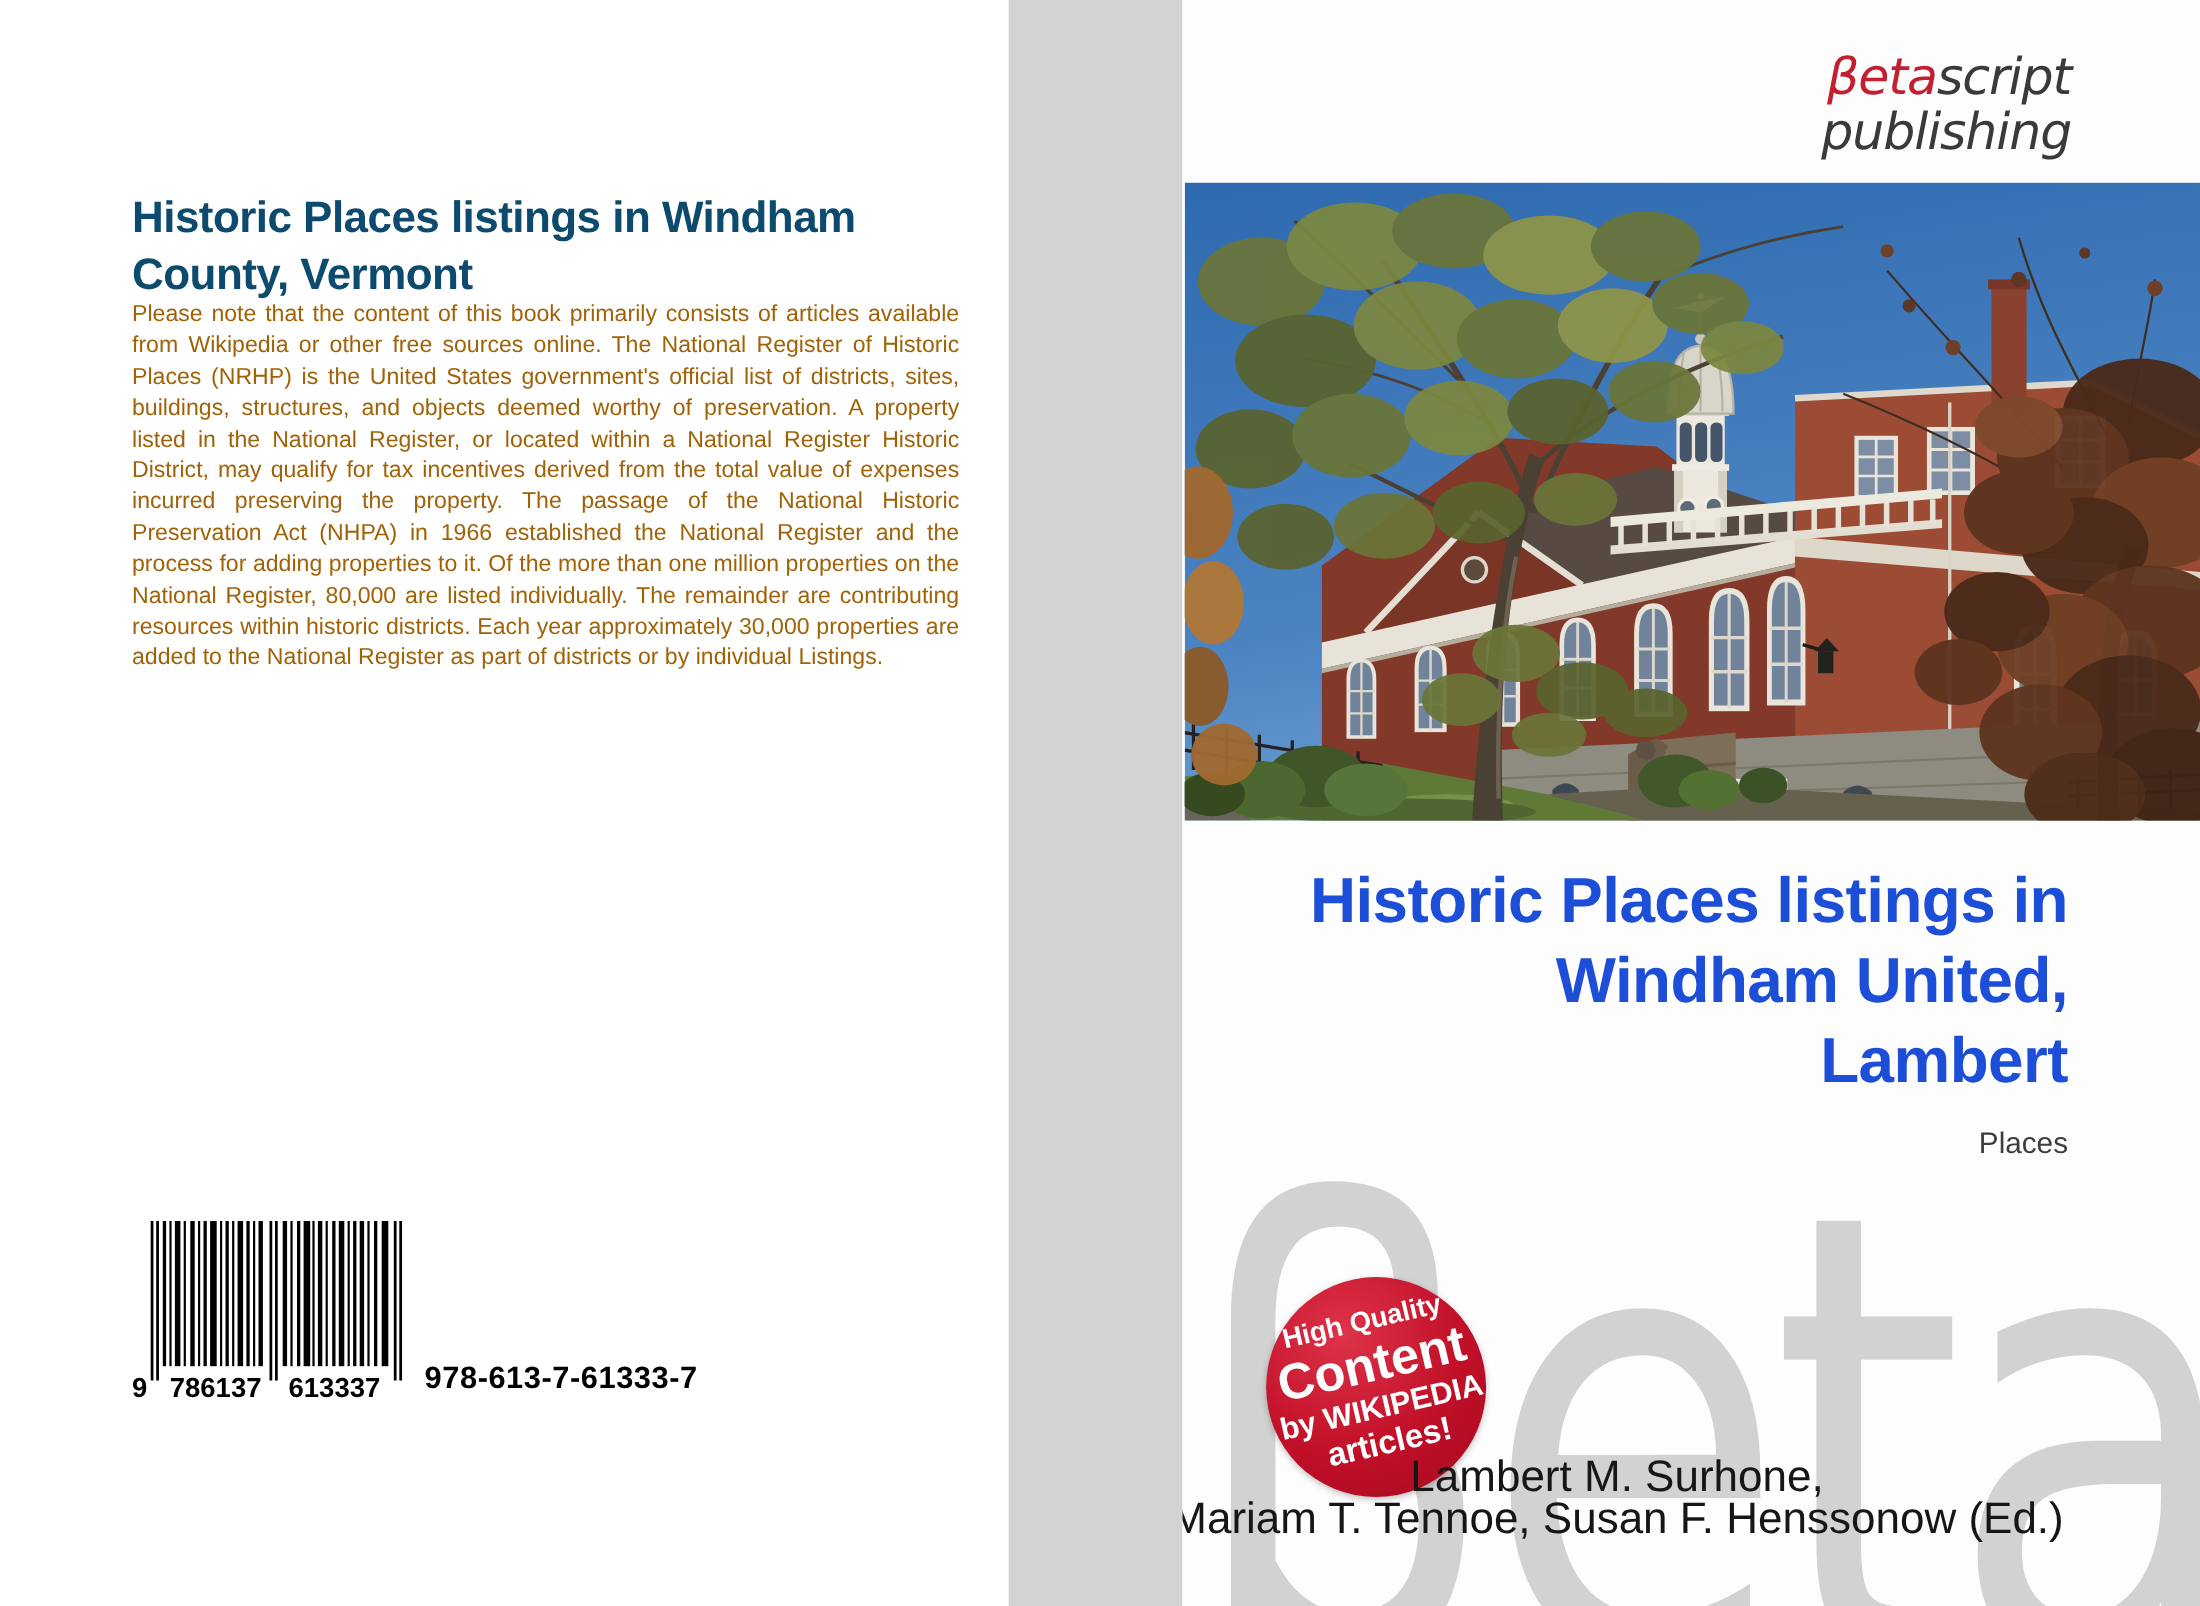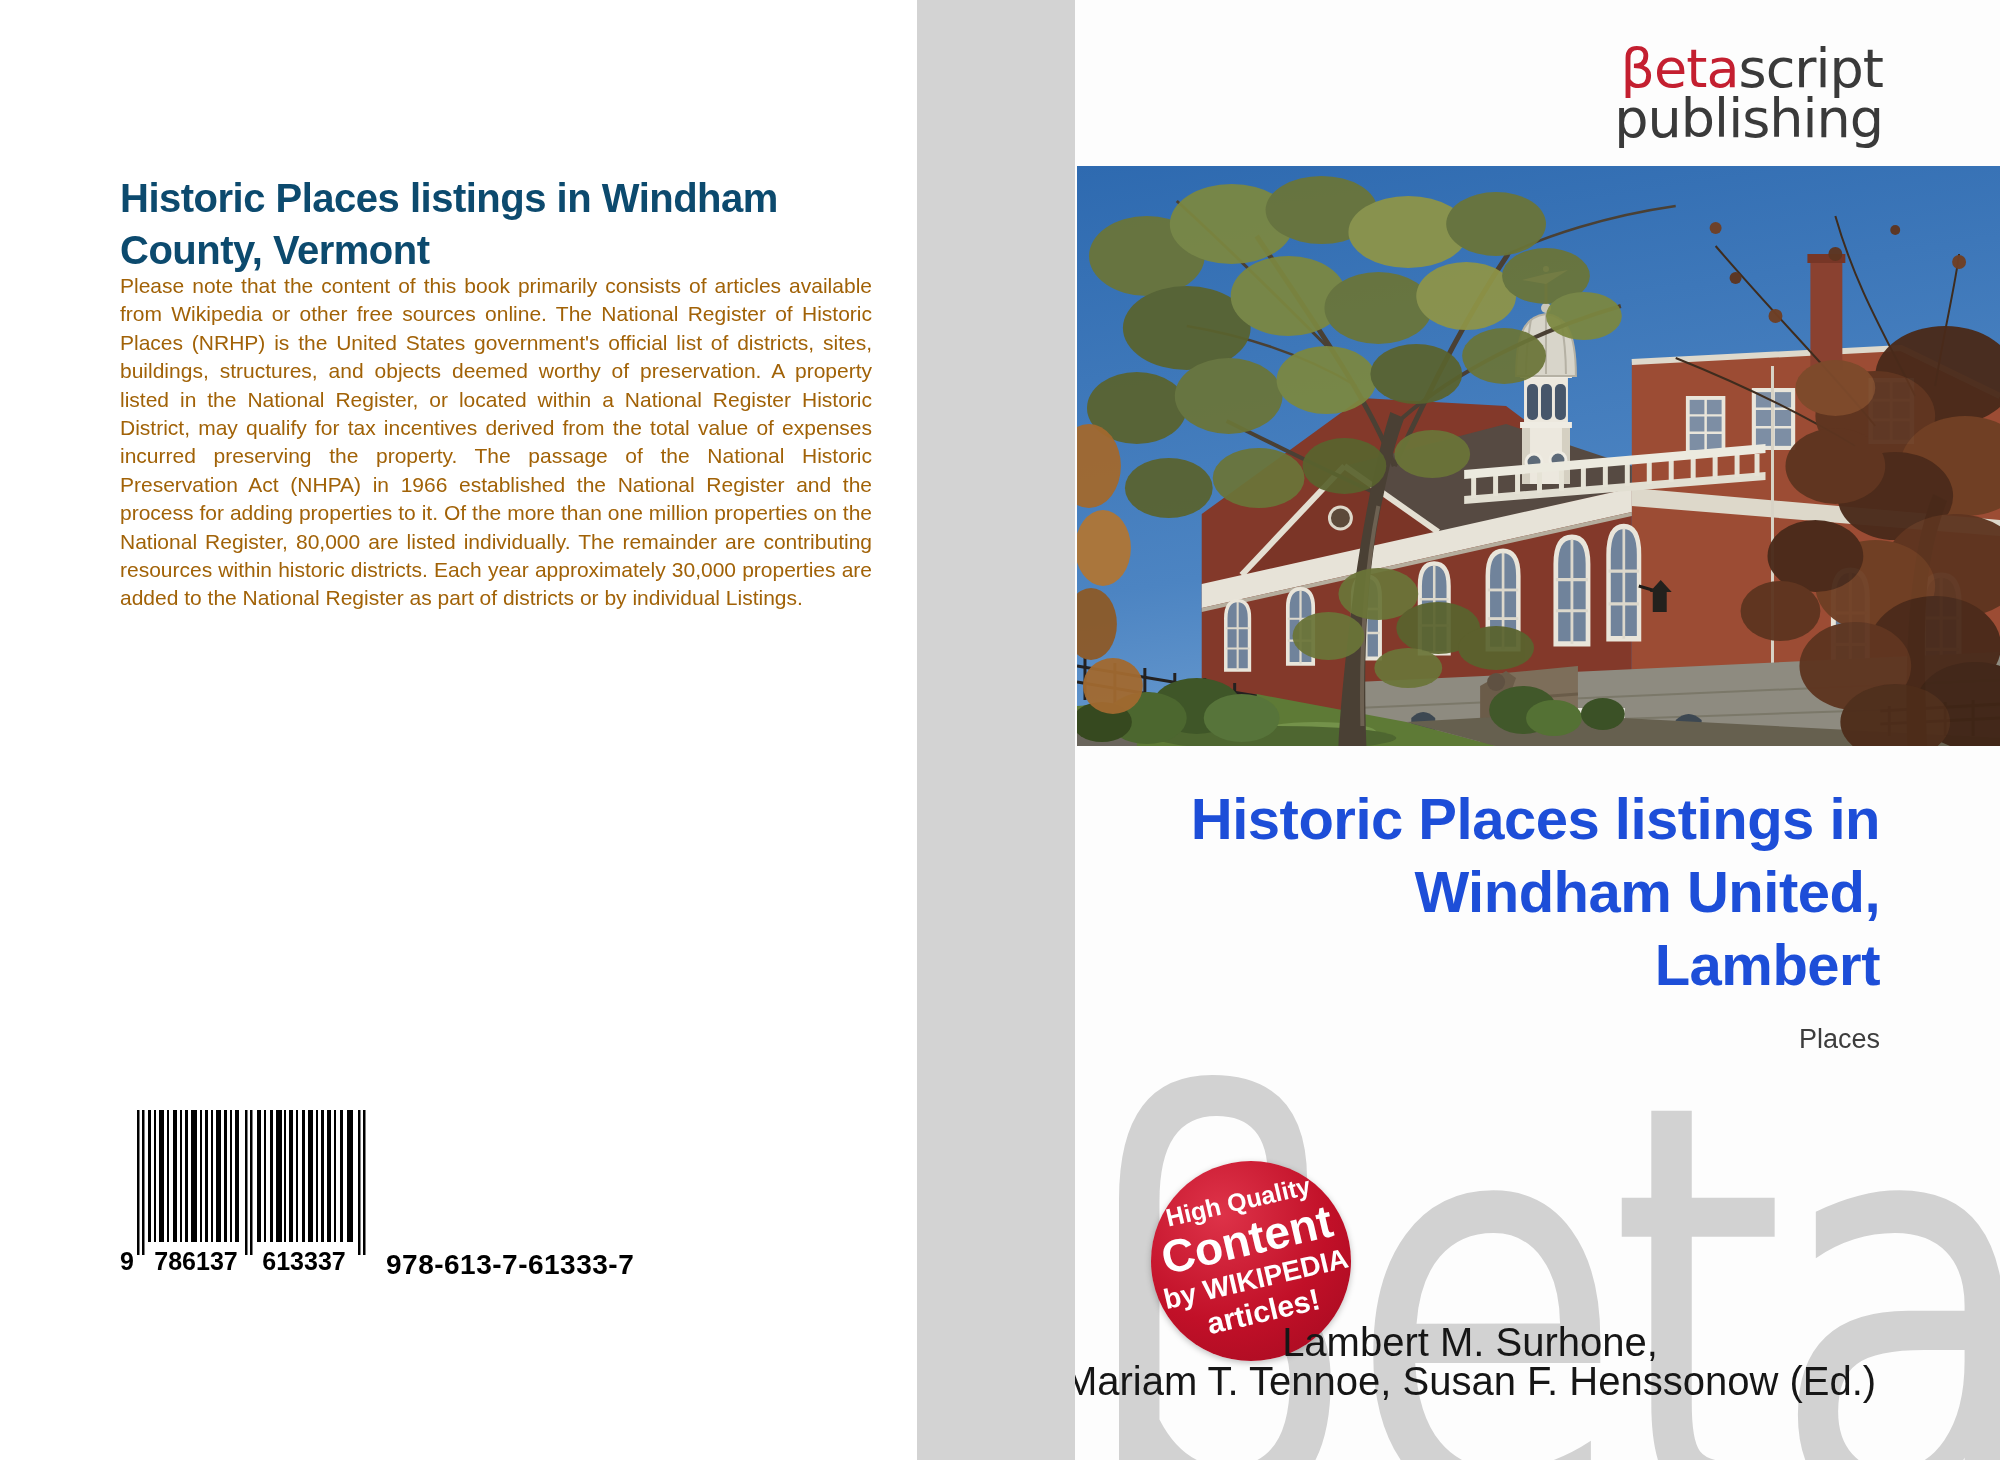--- a/index.html
+++ b/index.html
@@ -8,29 +8,29 @@
   .abs{position:absolute;}
 
   
   .back-cover{left:0;top:0;width:917px;height:1460px;background:#ffffff;}
   .back-title{left:120px;top:172px;width:720px;font-size:40px;font-weight:bold;line-height:52px;
               color:#0c4a6e;letter-spacing:-0.5px;}
   .back-desc{left:120px;top:272px;width:752px;font-size:21px;line-height:28.4px;color:#a16207;
              text-align:justify;}
   .barcode-wrap{left:112px;top:1110px;width:270px;height:164px;}
   .barcode-digits{font-family:"Liberation Sans",sans-serif;font-weight:bold;font-size:25px;fill:#000;}
-  .isbn{left:386px;top:1237px;font-size:28px;font-weight:bold;color:#000;letter-spacing:0.5px;margin-top:12px;}
+  .isbn{left:386px;top:1237px;font-size:28px;font-weight:bold;color:#000;letter-spacing:0.5px;}
 
   
   .spine{left:917px;top:0;width:158px;height:1460px;background:#d3d3d3;}
 
   
   .front-cover{left:1075px;top:0;width:925px;height:1460px;background:#fdfdfd;overflow:hidden;}
   .logo{right:117px;top:44px;text-align:right;font-family:"DejaVu Sans",sans-serif;
-        font-size:54px;line-height:50px;letter-spacing:-1px;color:#3a3a3a;}
+        font-size:46px;line-height:50px;letter-spacing:-1px;color:#3a3a3a;font-style:italic;}
   .logo .red{color:#c41f30;}
   .photo{left:2px;top:166px;width:923px;height:580px;display:block;}
   .front-title{right:120px;top:782px;width:780px;text-align:right;font-size:58px;font-weight:bold;
                line-height:73px;color:#1d4ed8;letter-spacing:-0.5px;}
   .front-subtitle{right:120px;top:1021px;width:800px;text-align:right;font-size:27px;
                   line-height:36px;color:#3d3d3d;}
   .watermark{left:2px;top:1030px;font-family:"DejaVu Sans",sans-serif;font-size:560px;line-height:1;
              color:#d2d2d2;letter-spacing:-18px;transform:scaleX(0.8);transform-origin:left top;
              white-space:nowrap;}
   .badge{left:76px;top:1161px;width:200px;height:200px;border-radius:50%;

